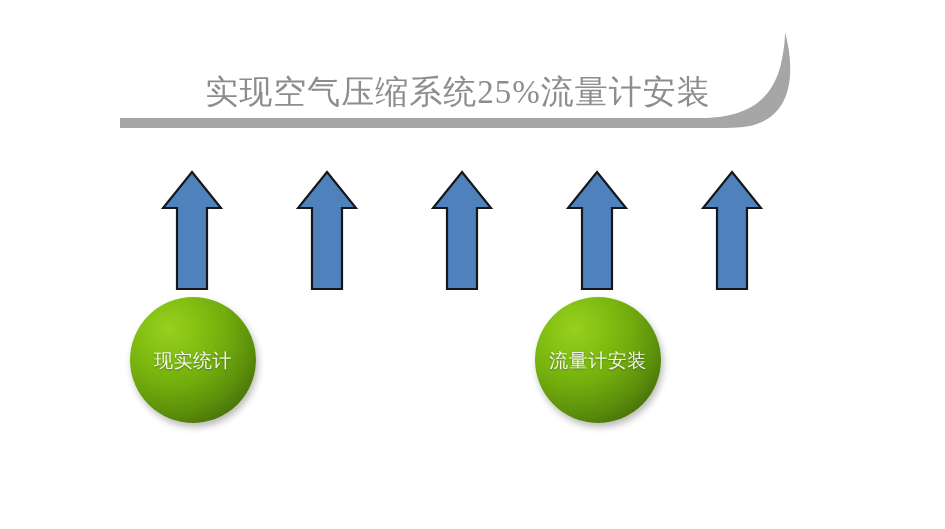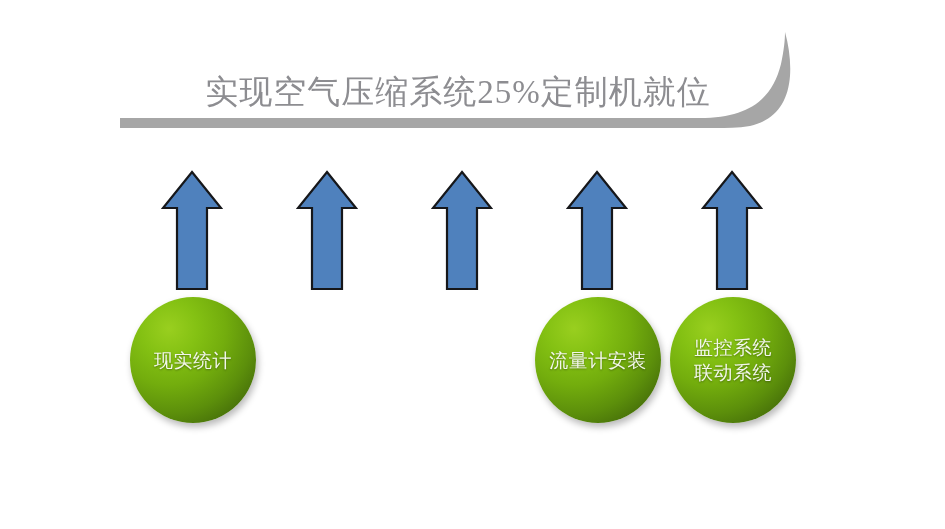--- a/index.html
+++ b/index.html
@@ -100,21 +100,21 @@
                L 580 90
                C 628 90 652 72 661 36
                C 664 22 665 12 665 4
                C 669 18 671 34 670 48
                C 668 74 656 92 630 98
                C 618 100 606 100 596 100
                L 0 100
                C 0 100 -2 96 0 94
                Z" fill="#a6a6a6"></path>
     </svg>
-    <div id="title-text">实现空气压缩系统25%定制机就位</div>
+    <div id="title-text">实现空气压缩系统25%流量计安装</div>
   </div>
 
   <svg class="arrow" style="left:161px" viewBox="0 0 62 122">
     <polygon points="31,2 60,38 46,38 46,119 16,119 16,38 2,38" fill="#4f81bd" stroke="#16171a" stroke-width="2.2" stroke-linejoin="miter"></polygon>
   </svg>
   <svg class="arrow" style="left:296px" viewBox="0 0 62 122">
     <polygon points="31,2 60,38 46,38 46,119 16,119 16,38 2,38" fill="#4f81bd" stroke="#16171a" stroke-width="2.2" stroke-linejoin="miter"></polygon>
   </svg>
   <svg class="arrow" style="left:431px" viewBox="0 0 62 122">
     <polygon points="31,2 60,38 46,38 46,119 16,119 16,38 2,38" fill="#4f81bd" stroke="#16171a" stroke-width="2.2" stroke-linejoin="miter"></polygon>
@@ -125,18 +125,14 @@
   <svg class="arrow" style="left:701px" viewBox="0 0 62 122">
     <polygon points="31,2 60,38 46,38 46,119 16,119 16,38 2,38" fill="#4f81bd" stroke="#16171a" stroke-width="2.2" stroke-linejoin="miter"></polygon>
   </svg>
 
   <div class="node" style="left:130px">
     <span class="node-label">现实统计</span>
   </div>
   <div class="node" style="left:535px">
     <span class="node-label">流量计安装</span>
   </div>
-  <div class="node" style="left:670px">
-    <span class="node-label">监控系统
-联动系统</span>
-  </div>
 
 </div>
 
 </body></html>

